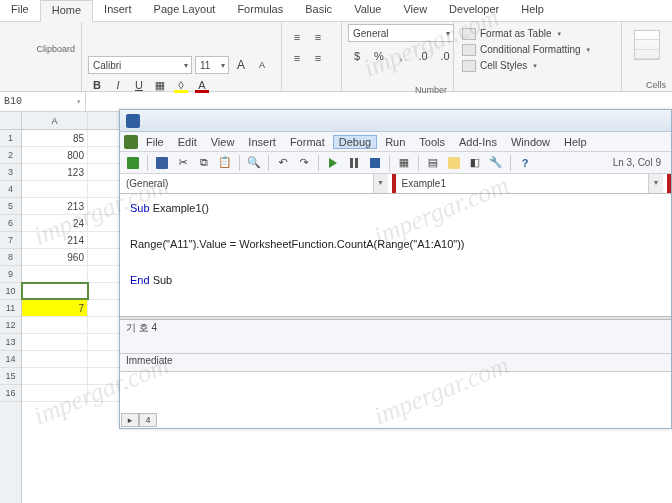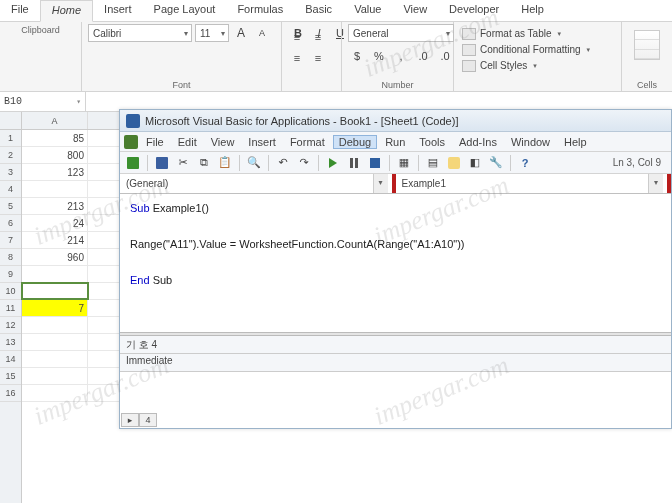--- a/index.html
+++ b/index.html
@@ -1,36 +1,36 @@
 <!DOCTYPE html>
 <html><head>
 <meta charset="utf-8">
 <style>
   * { box-sizing: border-box; margin: 0; padding: 0; font-family: "Segoe UI", Tahoma, sans-serif; }
   body { width: 672px; height: 503px; background: #fff; overflow: hidden; position: relative; font-size: 11px; color: #444; }
   
   
   .ribbon-tabs { display: flex; height: 22px; border-bottom: 1px solid #d4d4d4; background: #fff; }
   .ribbon-tab { padding: 3px 11px; cursor: pointer; font-size: 11px; color: #444; }
-  .ribbon-tab.active { background: #f5f5f5; border: 1px solid #d4d4d4; border-bottom: 1px solid #f5f5f5; margin-bottom: -1px; font-style: italic; }
+  .ribbon-tab.active { background: #f5f5f5; border: 1px solid #d4d4d4; border-bottom: 1px solid #f5f5f5; margin-bottom: -1px; }
   
   
   .ribbon-body { display: flex; height: 70px; background: #f5f5f5; border-bottom: 1px solid #d4d4d4; }
   .ribbon-group { border-right: 1px solid #d4d4d4; padding: 2px 6px 0 6px; display: flex; flex-direction: column; justify-content: space-between; }
-  .ribbon-group-label { text-align: center; font-size: 9px; color: #666; padding: 1px 0; }
+  .ribbon-group-label { text-align: right; font-size: 9px; color: #666; padding: 1px 0; margin-top: 19px; }
   .ribbon-group-content { display: flex; align-items: flex-start; gap: 4px; flex: 1; }
   
   .paste-block { display: flex; flex-direction: column; align-items: center; gap: 2px; padding: 2px 4px; }
   .big-icon { width: 28px; height: 32px; display: flex; align-items: center; justify-content: center; }
   .clip-icon { width: 22px; height: 28px; background: linear-gradient(#fff,#e8e8e8); border: 1px solid #bbb; border-radius: 2px; position: relative; }
   .clip-icon::before { content: ""; position: absolute; top: -4px; left: 5px; width: 10px; height: 6px; border: 1px solid #999; border-radius: 2px 2px 0 0; background: #ddd; }
   .mini-col { display: flex; flex-direction: column; gap: 2px; padding-top: 4px; }
   .mini-icon { width: 16px; height: 14px; background: #e8e8e8; border: 1px solid #ccc; border-radius: 1px; }
   
-  .font-group-content { flex-direction: row; gap: 18px; }
+  .font-group-content { flex-direction: column; gap: 2px; margin-top: 32px; }
   .font-row { display: flex; gap: 3px; align-items: center; }
   .font-select { height: 18px; border: 1px solid #c0c0c0; background: #fff; padding: 0 14px 0 4px; font-size: 10px; display: flex; align-items: center; position: relative; }
   .font-select::after { content: "▾"; position: absolute; right: 3px; font-size: 8px; color: #666; }
   .btn-sq { width: 18px; height: 18px; display: flex; align-items: center; justify-content: center; font-size: 11px; color: #444; }
   .underline { text-decoration: underline; }
   .color-bar { position: relative; }
   .color-bar::after { content: ""; position: absolute; left: 2px; right: 2px; bottom: 1px; height: 3px; }
   .fill-bar::after { background: #ffff00; }
   .font-bar::after { background: #c00000; }
   
@@ -79,21 +79,21 @@
   .tb-status { margin-left: auto; font-size: 10px; color: #555; padding-right: 6px; }
   
   .vba-combos { height: 20px; display: flex; border-bottom: 1px solid #c0c0c0; background: #fff; }
   .vba-combo { flex: 1; border-right: 4px solid #b91c1c; padding: 2px 6px; font-size: 10px; display: flex; align-items: center; position: relative; }
   .vba-combo::after { content: "▾"; position: absolute; right: 4px; font-size: 8px; color: #666; background: #eee; width: 14px; text-align: center; border-left: 1px solid #ccc; height: 100%; line-height: 18px; top: 0; }
   
   .vba-code { flex: 1; background: #fff; padding: 6px 10px; font-family: Consolas, "Courier New", monospace; font-size: 11px; line-height: 1.6; color: #222; white-space: pre; overflow: hidden; }
   .kw { color: #0000c8; }
   
   .vba-split { height: 4px; background: #e4e4e4; border-top: 1px solid #bbb; border-bottom: 1px solid #bbb; }
-  .vba-pane-header { height: 18px; background: #f4f6f9; border-bottom: 1px solid #ccc; padding: 1px 6px; font-size: 10px; display: flex; align-items: flex-end; gap: 6px; }
+  .vba-pane-header { height: 34px; background: #f4f6f9; border-bottom: 1px solid #ccc; padding: 1px 6px; font-size: 10px; display: flex; align-items: flex-start; gap: 6px; }
   .vba-immediate { height: 18px; background: #f4f6f9; border-bottom: 1px solid #ccc; padding: 1px 6px; font-size: 10px; }
   .vba-bottom-pane { flex: 0 0 56px; background: #fff; }
   
   .view-tabs { position: absolute; left: 1px; bottom: 1px; display: flex; gap: 0; }
   .view-tab { width: 18px; height: 14px; border: 1px solid #bbb; background: #f0f0f0; font-size: 9px; display: flex; align-items: center; justify-content: center; }
   .green-tri { width: 0; height: 0; border-left: 8px solid #3a8f2e; border-top: 5px solid transparent; border-bottom: 5px solid transparent; }
   .blue-sq { width: 10px; height: 10px; background: #2f5fa0; }
   .hand { width: 12px; height: 12px; background: #f4d67a; border-radius: 2px; }
   .save-ico { width: 12px; height: 12px; background: #3a5fa0; border-radius: 1px; }
   
@@ -282,21 +282,20 @@
       <div class="cell-row">
           <div class="cell colA"></div>
         </div>
     </div>
   </div>
 </div>
 
 <div class="vba-window">
   <div class="vba-title">
     <div class="vba-app-icon"></div>
-    <span>Microsoft Visual Basic for Applications - Book1 - [Sheet1 (Code)]</span>
   </div>
   <div class="vba-menu">
     <div class="sys"></div>
     <div class="vba-menu-item">File</div>
     <div class="vba-menu-item">Edit</div>
     <div class="vba-menu-item">View</div>
     <div class="vba-menu-item">Insert</div>
     <div class="vba-menu-item">Format</div>
     <div class="vba-menu-item active">Debug</div>
     <div class="vba-menu-item">Run</div>

